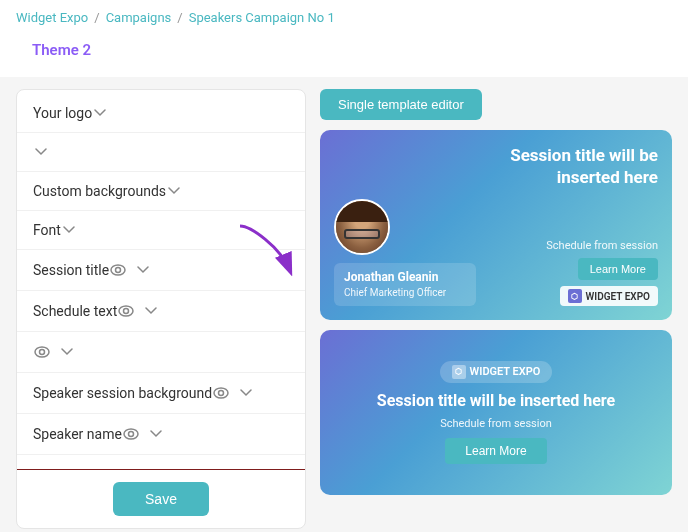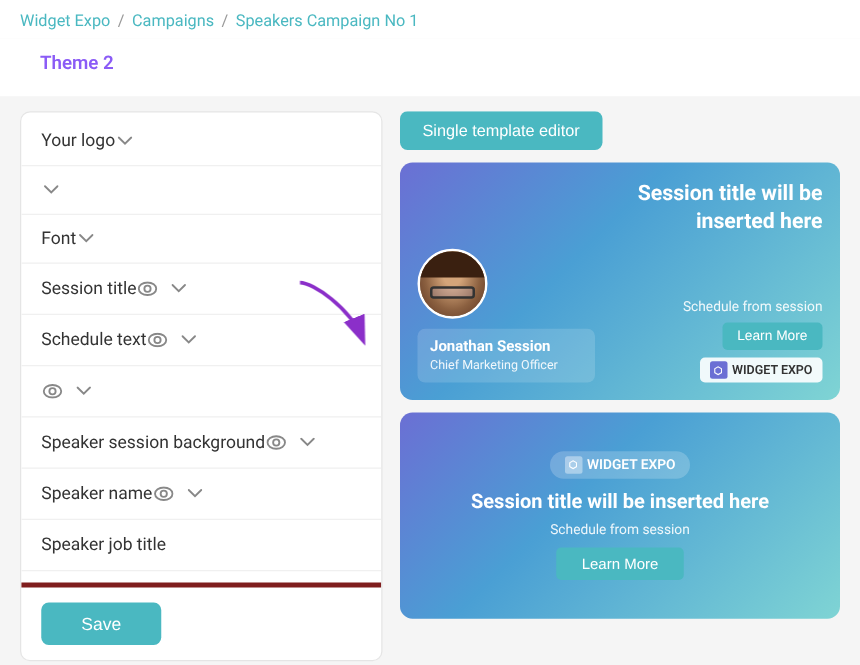--- a/index.html
+++ b/index.html
@@ -82,22 +82,23 @@
       width: 16px;
       height: 16px;
       display: flex;
       align-items: center;
       justify-content: center;
       color: #888;
       font-size: 12px;
     }
     .save-area {
       padding: 12px 16px;
-      border-top: 4px solid #7f1d1d;
-      display: flex;
+      border-top: 1px solid #7f1d1d;
+      display: flex;
+      justify-content: center;
     }
     .save-btn {
       background: #4ab8c1;
       color: white;
       border: none;
       border-radius: 6px;
       padding: 9px 32px;
       font-size: 14px;
       font-weight: 500;
       cursor: pointer;
@@ -330,20 +331,30 @@
         <div class="menu-item">
           <div class="menu-item-icons">
             <span class="chevron-icon">
               <svg width="12" height="8" viewBox="0 0 12 8" fill="none">
                 <path d="M1 1l5 5 5-5" stroke="#888" stroke-width="1.5" stroke-linecap="round"></path>
               </svg>
             </span>
           </div>
         </div>
         <div class="menu-item">
+          <span class="menu-item-label">Custom backgrounds</span>
+          <div class="menu-item-icons">
+            <span class="chevron-icon">
+              <svg width="12" height="8" viewBox="0 0 12 8" fill="none">
+                <path d="M1 1l5 5 5-5" stroke="#888" stroke-width="1.5" stroke-linecap="round"></path>
+              </svg>
+            </span>
+          </div>
+        </div>
+        <div class="menu-item">
           <span class="menu-item-label">Font</span>
           <div class="menu-item-icons">
             <span class="chevron-icon">
               <svg width="12" height="8" viewBox="0 0 12 8" fill="none">
                 <path d="M1 1l5 5 5-5" stroke="#888" stroke-width="1.5" stroke-linecap="round"></path>
               </svg>
             </span>
           </div>
         </div>
         <div class="menu-item">
@@ -443,21 +454,21 @@
 
     <div class="preview-card preview-card-1">
       <div class="card1-left">
         <div class="avatar-container">
           <div class="face-bg"></div>
           <div class="face-hair"></div>
 
           <div style="position:absolute; top:28px; left:8px; right:8px; height:10px; border: 2px solid #333; border-radius: 3px; background:rgba(200,200,255,0.2);"></div>
         </div>
         <div class="speaker-info">
-          <div class="speaker-name">Jonathan Session</div>
+          <div class="speaker-name">Jonathan Gleanin</div>
           <div class="speaker-role">Chief Marketing Officer</div>
         </div>
       </div>
       <div class="card1-right">
         <div class="session-title-text">Session title will be inserted here</div>
         <div class="card1-bottom">
           <div class="schedule-text">Schedule from session</div>
           <button class="learn-more-btn">Learn More</button>
           <div class="widget-expo-logo">
             <div class="logo-icon">⬡</div>

